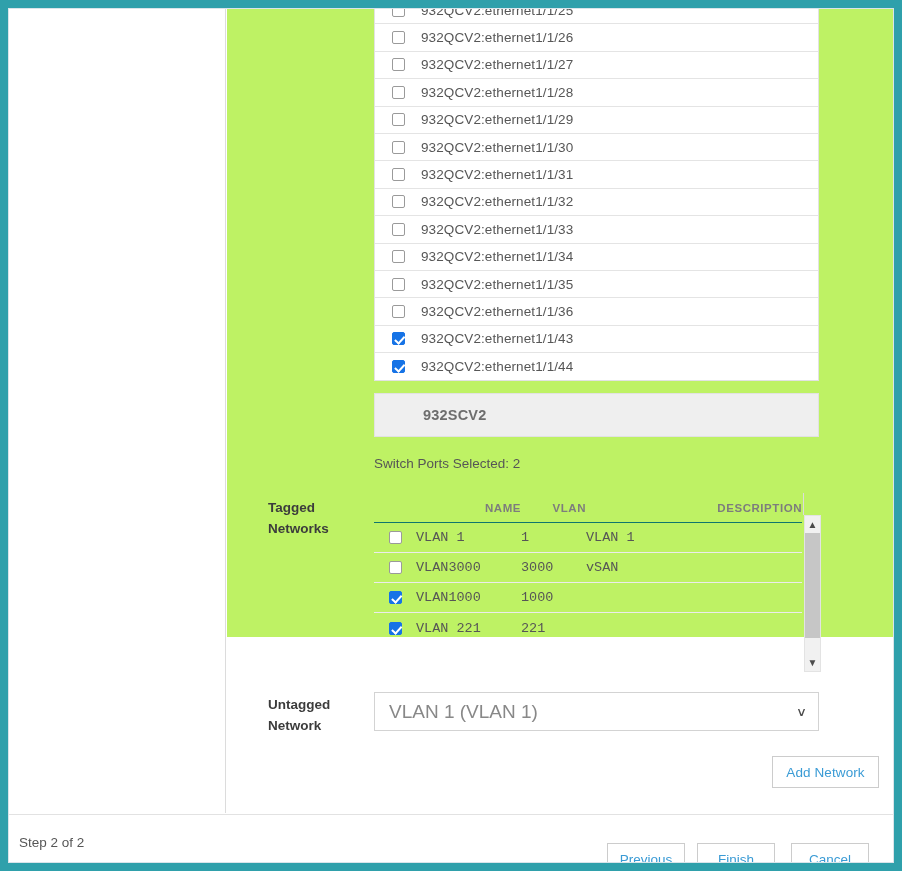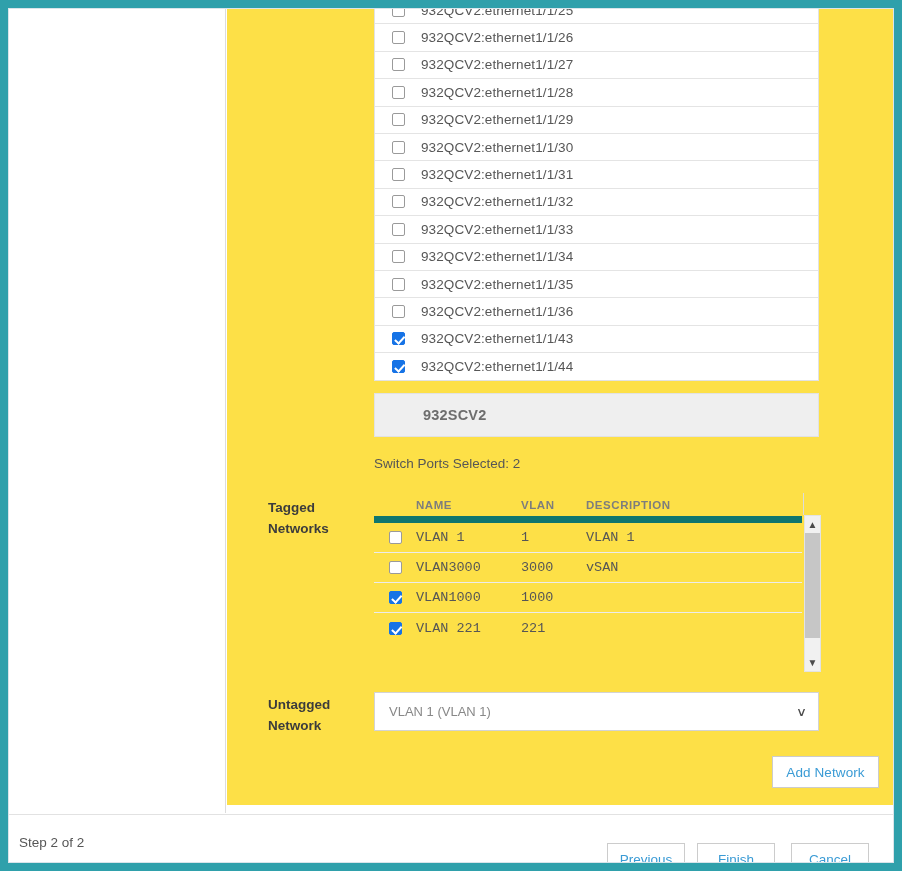--- a/index.html
+++ b/index.html
@@ -38,22 +38,22 @@
     position: absolute;
     left: 0; top: 0;
     width: 217px; height: 804px;
     background: #ffffff;
     border-right: 1px solid #dcdcdc;
   }
 
   #wizard-content {
     position: absolute;
     left: 218px; top: 0;
-    right: 0; height: 796px;
-    background: #fde047;
+    right: 0; height: 628px;
+    background: #bef264;
   }
 
   
   #port-list {
     position: absolute;
     left: 147px;
     top: -12px;
     width: 445px;
     border: 1px solid #e2e2e2;
     border-top: none;
@@ -143,22 +143,23 @@
   #tagged-table {
     position: absolute;
     left: 147px;
     top: 484px;
     width: 428px;
   }
   #tagged-head {
     display: flex;
     align-items: center;
     height: 30px;
-    border-bottom: 7px solid #0f766e;
+    border-bottom: 1px solid #0f766e;
     padding-left: 15px;
+    text-align: right;
   }
   #tagged-head .th {
     font-size: 11.5px;
     font-weight: bold;
     color: #7d7d7d;
     letter-spacing: 0.55px;
   }
   .col-cb   { width: 27px; flex: 0 0 27px; display:flex; align-items:center; }
   .col-name { width: 105px; flex: 0 0 105px; }
   .col-vlan { width: 65px;  flex: 0 0 65px; }
@@ -237,21 +238,21 @@
     width: 445px;
     height: 39px;
     border: 1px solid #d3d3d3;
     background: #ffffff;
     display: flex;
     align-items: center;
     padding: 0 12px 0 14px;
     justify-content: space-between;
   }
   #untagged-select .sel-value {
-    font-size: 13px;
+    font-size: 19px;
     color: #888888;
   }
   #untagged-select .chev {
     font-size: 12px;
     color: #4a4a4a;
     transform: scaleX(1.25);
   }
 
   
   #add-network-btn {

